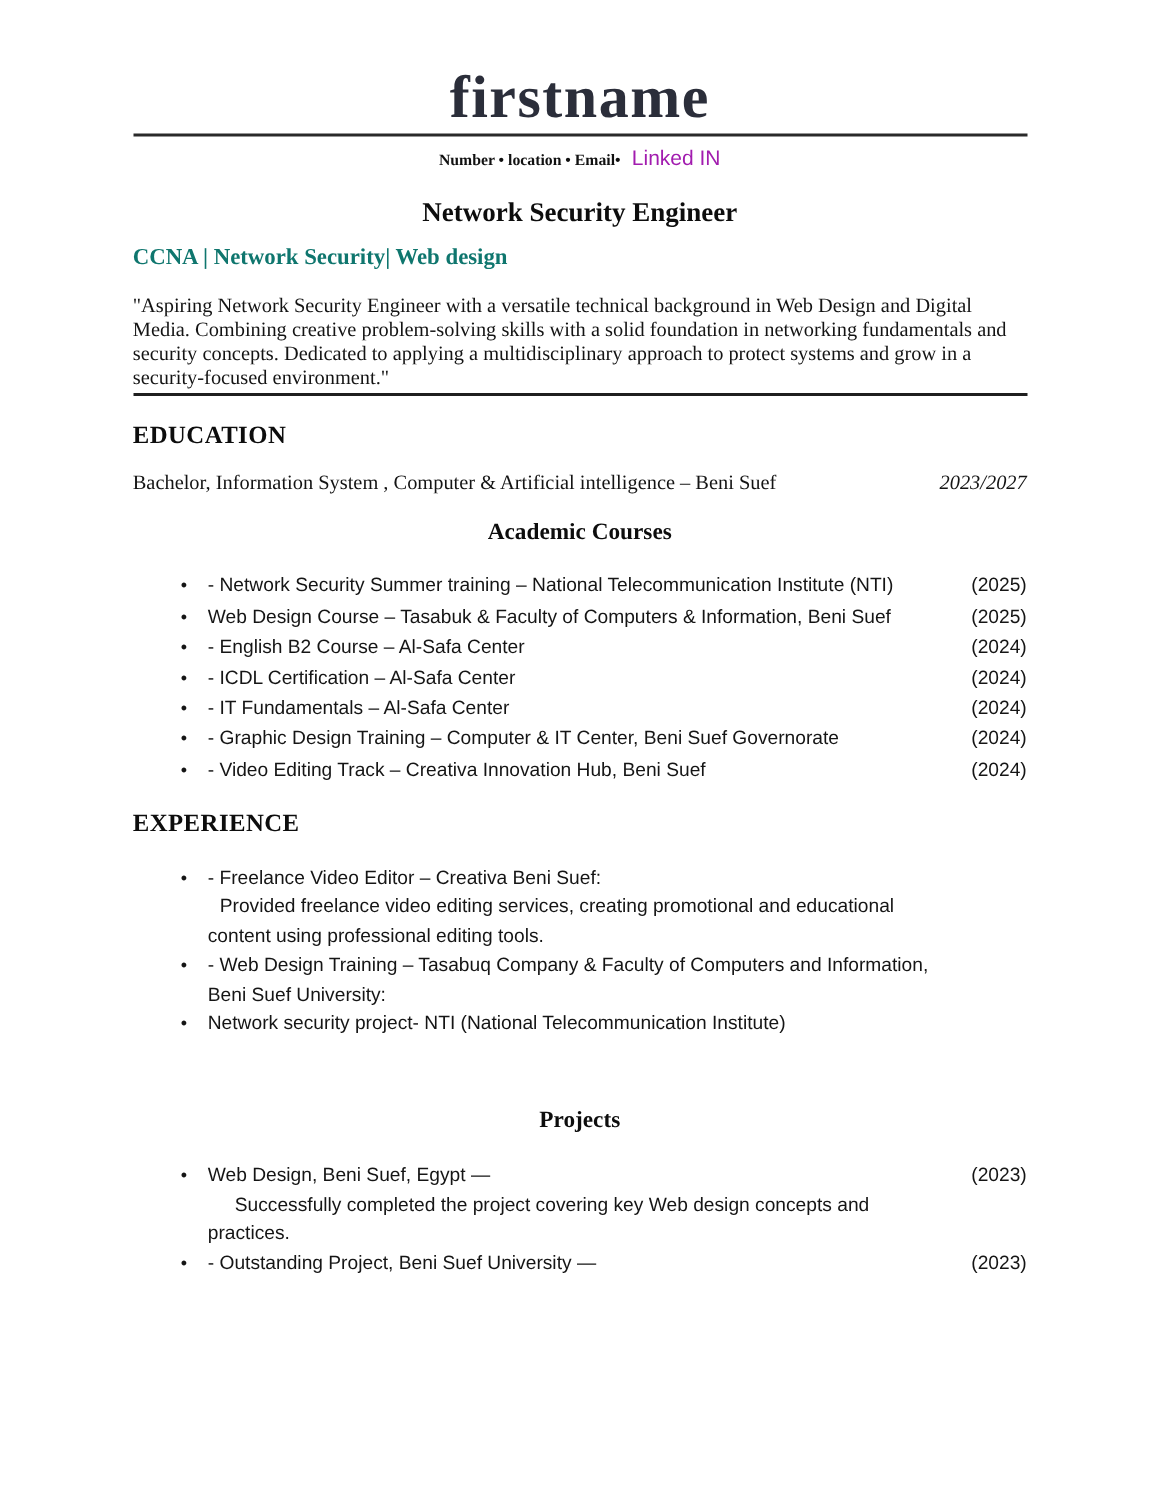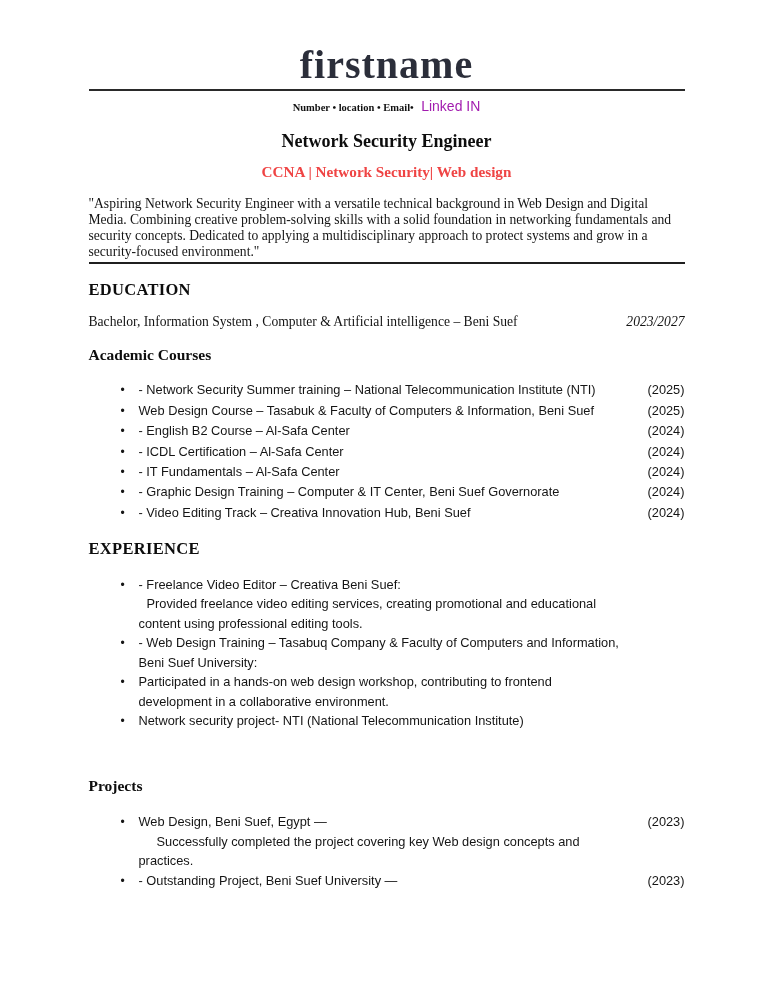--- a/index.html
+++ b/index.html
@@ -21,38 +21,38 @@
   .contact{text-align:center;margin-top:6px;white-space:nowrap;}
   .contact-left{
     font-family:"Liberation Serif",serif;font-weight:700;font-size:10.5px;color:#111;
   }
   .contact-linkedin{font-size:14px;color:#a21caf;margin-left:3px;}
   .job-title{
     margin:16px 0 0;text-align:center;
     font-family:"Liberation Serif",serif;font-weight:700;font-size:18px;line-height:1.2;color:#0d0d0d;
   }
   .skills-line{
-    margin:10px 0 0;text-align:center;
-    font-family:"Liberation Serif",serif;font-weight:700;font-size:15.2px;line-height:1.2;color:#ef4444;
+    margin:10px 0 0;
+    font-family:"Liberation Serif",serif;font-weight:700;font-size:15.2px;line-height:1.2;color:#0f766e;
   }
   .summary{
     margin:15px 0 0;
     font-family:"Liberation Serif",serif;font-size:13.6px;line-height:15.9px;color:#141414;
     padding-bottom:3px;border-bottom:2px solid #1f1f1f;
   }
 
   
   .h-major{
     margin:16px 0 0;
     font-family:"Liberation Serif",serif;font-weight:700;font-size:16.5px;line-height:1.25;
     letter-spacing:.3px;color:#0d0d0d;
   }
   .h-minor{
     margin:15px 0 0;
-    font-family:"Liberation Serif",serif;font-weight:700;font-size:15.5px;line-height:1.25;color:#0d0d0d;
+    font-family:"Liberation Serif",serif;font-weight:700;font-size:15.5px;line-height:1.25;color:#0d0d0d;text-align:center;
   }
   .h-projects{margin-top:44px;}
 
   
   .degree-row{
     display:flex;justify-content:space-between;align-items:baseline;
     margin-top:13px;font-family:"Liberation Serif",serif;font-size:13.6px;color:#141414;
   }
   .degree-years{font-style:italic;margin-left:12px;white-space:nowrap;}
 
@@ -183,28 +183,20 @@
 
         <li>
           <span class="bullet"></span>
           <div class="item-body">
             <span class="item-text">- Web Design Training – Tasabuq Company &amp; Faculty of Computers and Information,
 Beni Suef University:</span>
             
           </div>
         </li>
 
-        <li>
-          <span class="bullet"></span>
-          <div class="item-body">
-            <span class="item-text">Participated in a hands-on web design workshop, contributing to frontend
-development in a collaborative environment.</span>
-            
-          </div>
-        </li>
 
         <li>
           <span class="bullet"></span>
           <div class="item-body">
             <span class="item-text">Network security project- NTI (National Telecommunication Institute)</span>
             
           </div>
         </li>
       </ul>
   </section>

